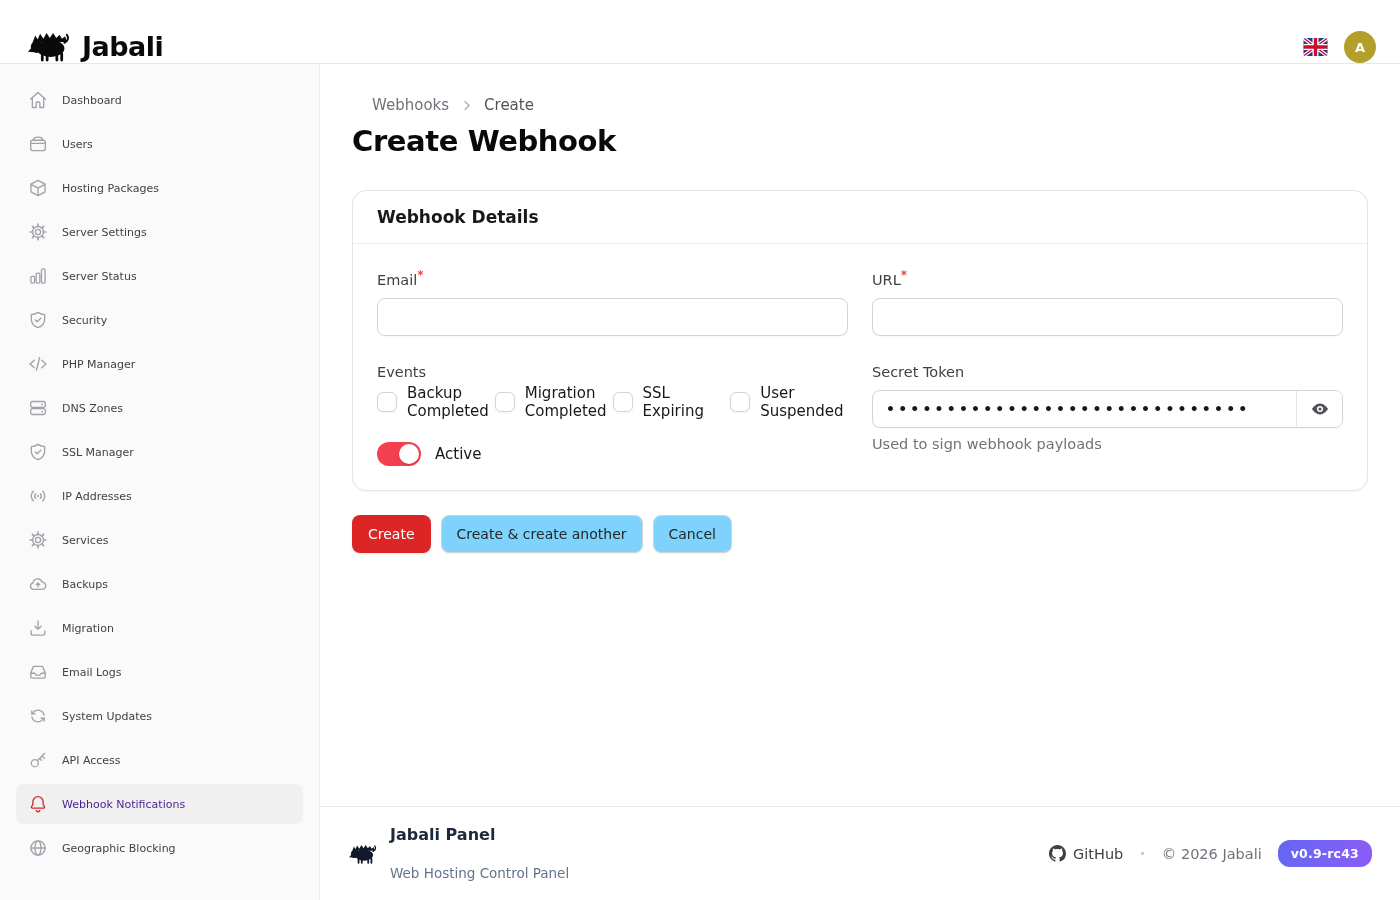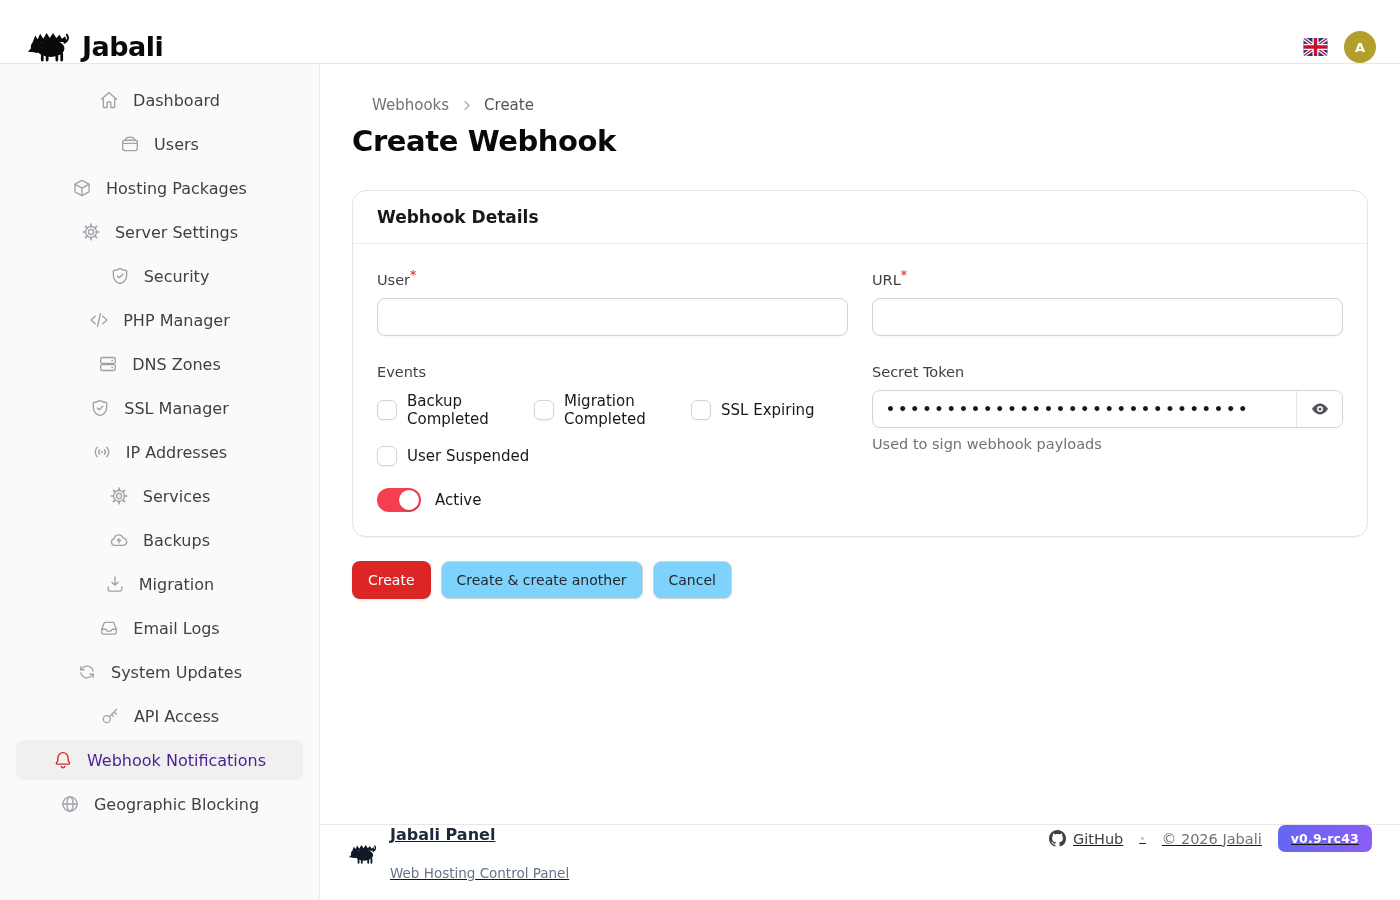--- a/index.html
+++ b/index.html
@@ -15,21 +15,21 @@
   .brand-name { font-size:27px; font-weight:800; color:#0a0a0a; letter-spacing:-0.5px; }
   .header-right { margin-left:auto; display:flex; align-items:center; gap:16px; }
   .flag { width:25px; height:18px; clip-path:inset(0 round 3px); display:block; }
   .avatar { width:32px; height:32px; border-radius:50%; background:#b3a02c; color:#fff; font-size:13px; font-weight:700; display:flex; align-items:center; justify-content:center; }
 
   
   .shell { flex:1; display:flex; min-height:0; }
 
   
   .sidebar { width:320px; flex:none; background:#fafafa; border-right:1px solid #ededf0; padding:16px; overflow:hidden; }
-  .nav-item { height:40px; margin-bottom:4px; border-radius:8px; display:flex; align-items:center; gap:14px; padding:0 12px; font-size:16px; color:#3f3f46; cursor:pointer;justify-content:center; }
+  .nav-item { height:40px; margin-bottom:4px; border-radius:8px; display:flex; align-items:center; gap:14px; padding:0 12px; font-size:11px; color:#3f3f46; cursor:pointer; }
   .nav-icon { width:20px; height:20px; color:#a1a1aa; display:flex; flex:none; }
   .nav-icon svg { width:20px; height:20px; }
   .nav-item.active { background:#f0f0f1; color:#4c1d95; font-weight:500; }
   .nav-item.active .nav-icon { color:#dc2626; }
 
   
   .main { flex:1; display:flex; flex-direction:column; background:#fff; min-width:0; }
   .content { padding:32px 32px 0; flex:1; }
 
   .breadcrumb { display:flex; align-items:center; gap:10px; font-size:15px; color:#71717a; }
@@ -41,51 +41,51 @@
 
   .card { margin-top:32px; background:#fff; border:1px solid #e4e4e7; border-radius:14px; box-shadow:0 1px 2px rgba(0,0,0,.04); }
   .card-header { padding:16px 24px; border-bottom:1px solid #ededf0; }
   .card-title { font-size:17px; font-weight:700; color:#18181b; }
   .card-body { padding:24px; display:grid; grid-template-columns:1fr 1fr; column-gap:24px; row-gap:28px; }
 
   .field-label { font-size:14.5px; color:#3f3f46; font-weight:500; }
   .req { color:#ef4444; font-weight:600; }
   .text-input { margin-top:10px; width:100%; height:38px; border:1px solid #d4d4d8; border-radius:8px; background:#fff; box-shadow:0 1px 2px rgba(0,0,0,.03); font-size:15px; padding:0 13px; color:#18181b; outline:none; }
 
-  .events-grid { margin-top:12px; display:grid; grid-template-columns:1fr 1fr 1fr; row-gap:18px; }
+  .events-grid { margin-top:4px; display:grid; grid-template-columns:1fr 1fr 1fr 1fr; row-gap:18px; }
   .check-row { display:flex; align-items:center; gap:10px; cursor:pointer; }
   .checkbox { width:20px; height:20px; border:1px solid #d4d4d8; border-radius:6px; background:#fff; box-shadow:0 1px 2px rgba(0,0,0,.05); flex:none; }
   .check-label { font-size:15px; color:#18181b; }
 
   .toggle-row { margin-top:22px; display:flex; align-items:center; gap:14px; }
   .toggle { width:44px; height:24px; border-radius:12px; background:#f43f4e; position:relative; cursor:pointer; flex:none; }
   .toggle-knob { position:absolute; top:2px; right:2px; width:20px; height:20px; border-radius:50%; background:#fff; box-shadow:0 1px 2px rgba(0,0,0,.2); }
   .toggle-label { font-size:15px; color:#18181b; }
 
   .secret-wrap { margin-top:10px; display:flex; align-items:stretch; height:38px; border:1px solid #d4d4d8; border-radius:8px; background:#fff; box-shadow:0 1px 2px rgba(0,0,0,.03); overflow:hidden; }
   .secret-value { flex:1; display:flex; align-items:center; padding:0 13px; font-size:14px; font-weight:700; letter-spacing:3.2px; color:#18181b; white-space:nowrap; overflow:hidden; }
   .eye-btn { width:46px; flex:none; border-left:1px solid #e4e4e7; display:flex; align-items:center; justify-content:center; cursor:pointer; background:#fff; }
   .helper { margin-top:8px; font-size:14.5px; color:#71717a; }
 
   .actions { margin-top:24px; display:flex; gap:10px; }
   .btn { height:38px; border-radius:8px; font-size:14px; font-weight:500; padding:0 15px; display:flex; align-items:center; cursor:pointer; border:1px solid transparent; font-family:inherit; }
   .btn-primary { background:#dc2626; color:#fff; box-shadow:0 1px 2px rgba(0,0,0,.1); }
   .btn-secondary { background:#7dd3fc; color:#27272a; border:1px solid #d4d4d8; box-shadow:0 1px 2px rgba(0,0,0,.05); }
 
   
-  .footer { height:76px; flex:none; border-top:1px solid #e8e8ea; display:flex; align-items:flex-start; padding:0 28px;text-decoration:underline; }
+  .footer { height:94px; flex:none; border-top:1px solid #e8e8ea; display:flex; align-items:center; padding:0 28px; }
   .footer-brand { display:flex; align-items:center; gap:12px; }
   .footer-logo { color:#111827; display:flex; }
   .footer-title { font-size:16px; font-weight:700; color:#1e293b; line-height:20px; }
   .footer-sub { font-size:13.5px; color:#64748b; margin-top:20px; line-height:17px; }
   .footer-right { margin-left:auto; display:flex; align-items:center; gap:16px; }
   .gh-link { display:flex; align-items:center; gap:7px; color:#3f3f46; font-size:14.5px; cursor:pointer; }
   .dot-sep { color:#c4c4ca; font-size:11px; }
   .copyright { color:#71717a; font-size:14.5px; }
-  .version-badge { background:linear-gradient(90deg,#6467f2,#8b5cf6); color:#fff; font-size:12.5px; font-weight:700; padding:6px 13px; border-radius:7px; letter-spacing:.2px; }
+  .version-badge { background:linear-gradient(90deg,#6467f2,#8b5cf6); color:#fff; font-size:12.5px; font-weight:700; padding:6px 13px; border-radius:12px; letter-spacing:.2px; }
 </style>
 </head>
 <body>
 
 <svg width="0" height="0" style="position:absolute">
   <defs>
     <g id="boar-shape">
       <polygon fill="currentColor" points="8,16 11,8 14,13 17,6 21,12 25,5 29,11 33,5 37,11 41,7 44,12 48,9 50,16"></polygon>
       <ellipse fill="currentColor" cx="30" cy="24" rx="17" ry="10.5"></ellipse>
       <circle fill="currentColor" cx="13" cy="22" r="7.5"></circle>
@@ -162,20 +162,30 @@
         <span class="nav-icon">
           <svg viewBox="0 0 24 24" fill="none" stroke="currentColor" stroke-width="1.6" stroke-linecap="round">
               <circle cx="12" cy="12" r="3.1"></circle>
               <circle cx="12" cy="12" r="6.6"></circle>
               <path stroke-width="2" d="M12 2.6v2.9M12 18.5v2.9M21.4 12h-2.9M5.5 12H2.6M18.7 5.3l-2.1 2.1M7.4 16.6l-2.1 2.1M18.7 18.7l-2.1-2.1M7.4 7.4 5.3 5.3"></path>
             </svg>
         </span>
         <span class="nav-label">Server Settings</span>
       </div>
 
+      <div class="nav-item">
+        <span class="nav-icon">
+          <svg viewBox="0 0 24 24" fill="none" stroke="currentColor" stroke-width="1.6">
+              <rect x="3.5" y="12.5" width="4.4" height="8" rx="1.2"></rect>
+              <rect x="9.8" y="8.5" width="4.4" height="12" rx="1.2"></rect>
+              <rect x="16.1" y="3.5" width="4.4" height="17" rx="1.2"></rect>
+            </svg>
+        </span>
+        <span class="nav-label">Server Status</span>
+      </div>
 
       <div class="nav-item">
         <span class="nav-icon">
           <svg viewBox="0 0 24 24" fill="none" stroke="currentColor" stroke-width="1.6" stroke-linecap="round" stroke-linejoin="round">
               <path d="M12 2.8c2.5 1.6 5.2 2.5 8 2.7v5.3c0 5-3.2 8.7-8 10.4-4.8-1.7-8-5.4-8-10.4V5.5c2.8-.2 5.5-1.1 8-2.7z"></path>
               <path d="m8.8 12 2.2 2.2 4.4-4.4"></path>
             </svg>
         </span>
         <span class="nav-label">Security</span>
       </div>
@@ -319,21 +329,21 @@
 
         <h1 class="page-title">Create Webhook</h1>
 
         <div class="card">
           <div class="card-header">
             <span class="card-title">Webhook Details</span>
           </div>
           <div class="card-body">
 
             <div class="field">
-              <div class="field-label"><span>User</span><sup class="req">*</sup></div>
+              <div class="field-label"><span>Email</span><sup class="req">*</sup></div>
               <input class="text-input" type="text" value="" style="">
             </div>
 
             <div class="field">
               <div class="field-label"><span>URL</span><sup class="req">*</sup></div>
               <input class="text-input" type="text" value="" style="">
             </div>
 
             <div class="field">
               <div class="field-label">Events</div>

